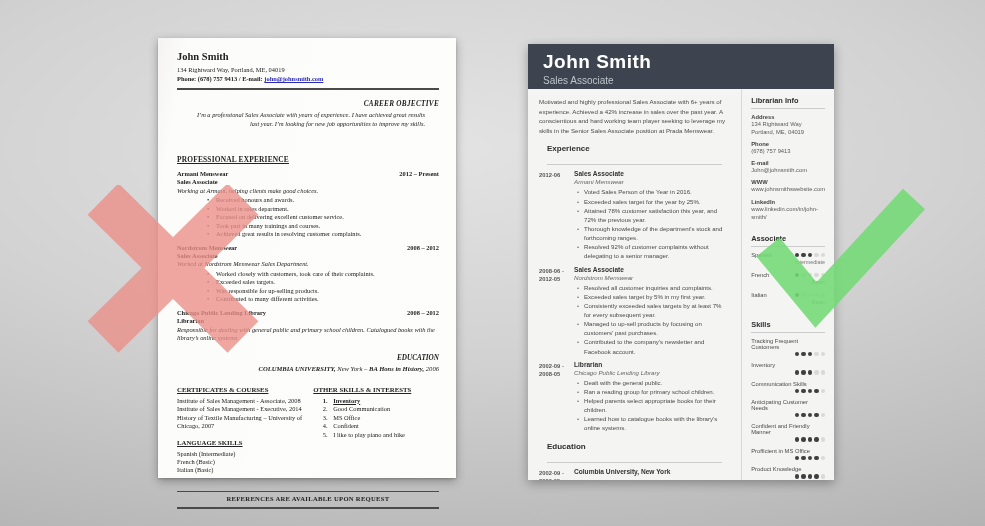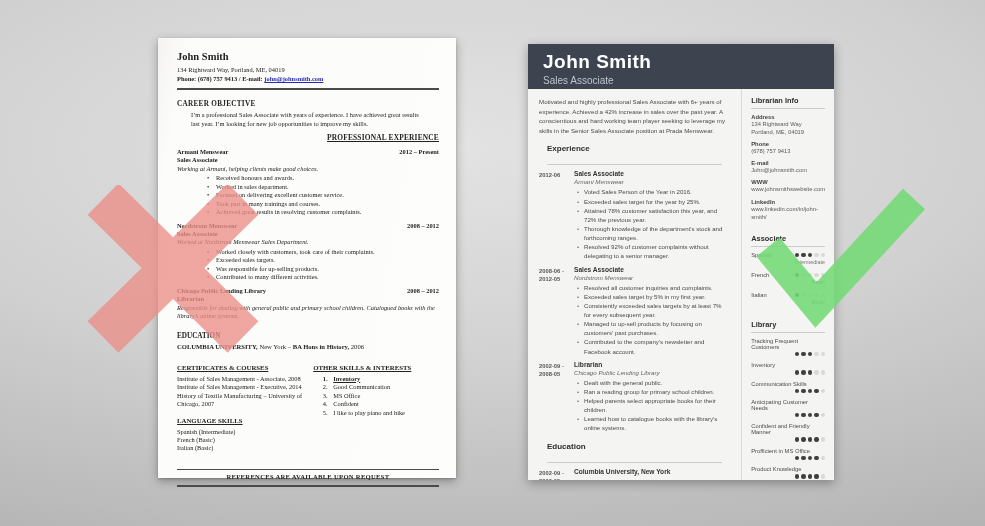--- a/index.html
+++ b/index.html
@@ -14,24 +14,24 @@
     background:linear-gradient(100deg,#f4f3f1 0%, #fcfcfb 8%, #fdfdfc 100%);
     box-shadow:0 3px 9px rgba(0,0,0,.30), 0 1px 2px rgba(0,0,0,.18);
     font-family:"Liberation Serif","DejaVu Serif",serif;color:#222;
     box-sizing:border-box;padding:12px 17px 0 19px;font-size:6.4px;line-height:1.32;
   }
   .lp-name{font-size:10.5px;font-weight:bold;margin-bottom:2px;}
   .lp-addr{margin-bottom:1px;}
   .lp-contact{font-weight:bold;}
   .lp-contact a{color:#2a2ab8;}
   .lp-rule{border-bottom:2px solid #4a4a4a;margin-top:4px;}
-  .lp-center{text-align:left;}
+  .lp-center{text-align:right;font-style:italic;}
   .lp-obj-head{font-size:7.2px;font-weight:bold;margin-top:10px;letter-spacing:.3px;}
   .lp-obj-text{margin:2px 14px 0;}
-  .lp-sec-head{font-size:7.4px;font-weight:bold;text-decoration:underline;margin-top:5px;letter-spacing:.2px;text-align:right;}
+  .lp-sec-head{font-size:7.4px;font-weight:bold;text-decoration:underline;margin-top:27px;letter-spacing:.2px;}
   .lp-job{margin-top:5px;}
   .lp-jobrow{display:flex;justify-content:space-between;}
   .lp-co,.lp-dates{font-weight:bold;}
   .lp-title{font-weight:bold;}
   .lp-desc{font-style:italic;}
   .lp-ul{margin:1px 0 0 0;padding:0 0 0 30px;list-style:none;}
   .lp-ul li{position:relative;padding-left:9px;}
   .lp-ul li::before{content:"\2022";position:absolute;left:0;}
   .lp-edu-head{font-size:7.2px;font-weight:bold;margin-top:11px;}
   .lp-edu-line{margin-top:2px;font-size:6.6px;}
@@ -299,21 +299,21 @@
                 <span class="dot"></span>
                 <span class="dot"></span>
                 <span class="dot"></span>
                 <span class="dot"></span>
               </div>
             </div>
             <div class="sb-level-label">Basic</div>
           </div>
         </div>
       <div class="sb-gap"></div>
-      <div class="sb-head">Library</div>
+      <div class="sb-head">Skills</div>
       <div id="sb-skills">
           <div class="sb-skill">
             <div class="sb-skill-name">Tracking Frequent Customers</div>
             <div class="dots">
               <span class="dot filled"></span>
               <span class="dot filled"></span>
               <span class="dot filled"></span>
               <span class="dot"></span>
               <span class="dot"></span>
             </div>

